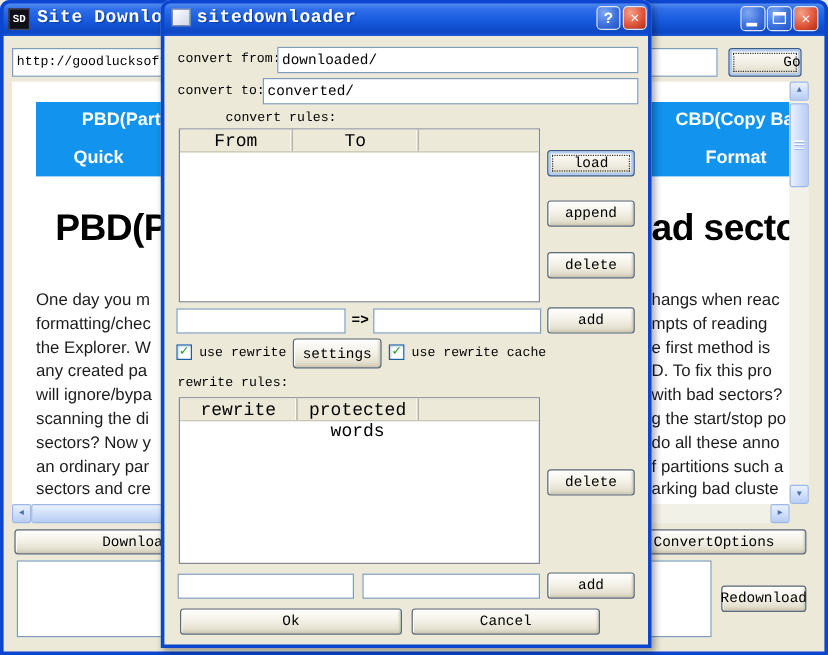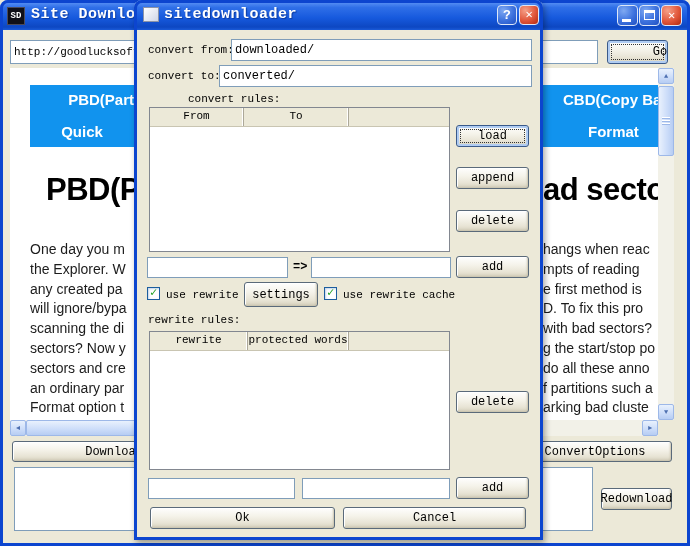--- a/index.html
+++ b/index.html
@@ -44,21 +44,21 @@
   .btn.default{border-color:#3a5a8a;box-shadow:inset 0 0 0 2px #b0ccf2, inset 1px 1px 0 #fff;}
   .btn.default::after{content:"";position:absolute;inset:3px;border:1px dotted #333;}
   .label{position:absolute;font-size:11px;color:#000;white-space:nowrap;}
   .cb{position:absolute;width:13px;height:13px;box-sizing:border-box;background:#fff;
       border:1px solid #1C5E9E;box-shadow:inset 1px 1px 2px #c3d3e8;display:flex;
       align-items:center;justify-content:center;cursor:pointer;}
   .cb .check{color:#21A121;font-weight:bold;font-size:12px;line-height:1;margin-top:-2px;}
   .lv{position:absolute;box-sizing:border-box;background:#fff;border:1px solid #828790;}
   .lv-head{height:18px;background:#ECE9D8;border-bottom:1px solid #C9C5B2;display:flex;}
   .lv-col{box-sizing:border-box;border-right:1px solid #ACA899;box-shadow:inset -1px 0 0 #fff;
-          text-align:center;font-size:11px;padding-top:2px;cursor:pointer;}
+          text-align:center;font-size:15px;padding-top:2px;cursor:pointer;}
   .listbox{position:absolute;box-sizing:border-box;background:#fff;border:1px solid #7F9DB9;}
   
   .page{position:absolute;left:10px;top:68px;width:648px;height:352px;background:#fff;
         overflow:hidden;font-family:"Liberation Sans",sans-serif;}
   .banner{position:absolute;left:20px;top:17px;width:628px;height:62px;background:#1193EE;
           overflow:hidden;}
   .banner div{position:absolute;color:#fff;font-weight:bold;font-size:15px;white-space:nowrap;}
   .heading{position:absolute;top:104px;height:38px;overflow:hidden;font-weight:bold;
            font-size:31px;color:#000;white-space:nowrap;letter-spacing:-0.5px;}
   .bodytext{position:absolute;top:172px;width:104px;overflow:hidden;font-size:14px;
@@ -106,27 +106,28 @@
     <div class="banner">
       <div style="left:0;top:6px;width:104px;text-align:right;">PBD(Part</div>
       <div style="left:0;top:38px;width:104px;text-align:center;">Quick</div>
       <div style="left:533px;top:6px;">CBD(Copy Ba</div>
       <div style="left:558px;top:38px;">Format</div>
     </div>
     <div class="heading" style="left:36px;width:104px;">PBD(Pa</div>
     <div class="heading" style="left:533px;width:115px;">ad secto</div>
     <div class="bodytext" style="left:20px;">
       <div>One day you m</div>
+      <div>formatting/chec</div>
       <div>the Explorer. W</div>
       <div>any created pa</div>
       <div>will ignore/bypa</div>
       <div>scanning the di</div>
       <div>sectors? Now y</div>
+      <div>an ordinary par</div>
       <div>sectors and cre</div>
-      <div>an ordinary par</div>
       <div>Format option t</div>
     </div>
     <div class="bodytext" style="left:533px;width:115px;">
       <div>hangs when reac</div>
       <div>mpts of reading</div>
       <div>e first method is</div>
       <div>D. To fix this pro</div>
       <div>with bad sectors?</div>
       <div>g the start/stop po</div>
       <div>do all these anno</div>
@@ -221,18 +222,18 @@
       </div>
     </div>
 
     <div class="btn" style="left:322px;top:391px;width:73px;height:22px;">delete</div>
 
     <input class="input" style="left: 14px; top: 478px; width: 147px; height: 21px;" value="">
     <input class="input" style="left: 168px; top: 478px; width: 148px; height: 21px;" value="">
     <div class="btn" style="left:322px;top:477px;width:73px;height:22px;">add</div>
 
     <div class="btn" style="left:16px;top:507px;width:185px;height:22px;">Ok</div>
-    <div class="btn" style="left:209px;top:507px;width:183px;height:22px;">Cancel</div>
+    <div class="btn" style="left:209px;top:507px;width:157px;height:22px;">Cancel</div>
 
     <div class="frame"></div>
   </div>
 
 </div>
 
 </body></html>

